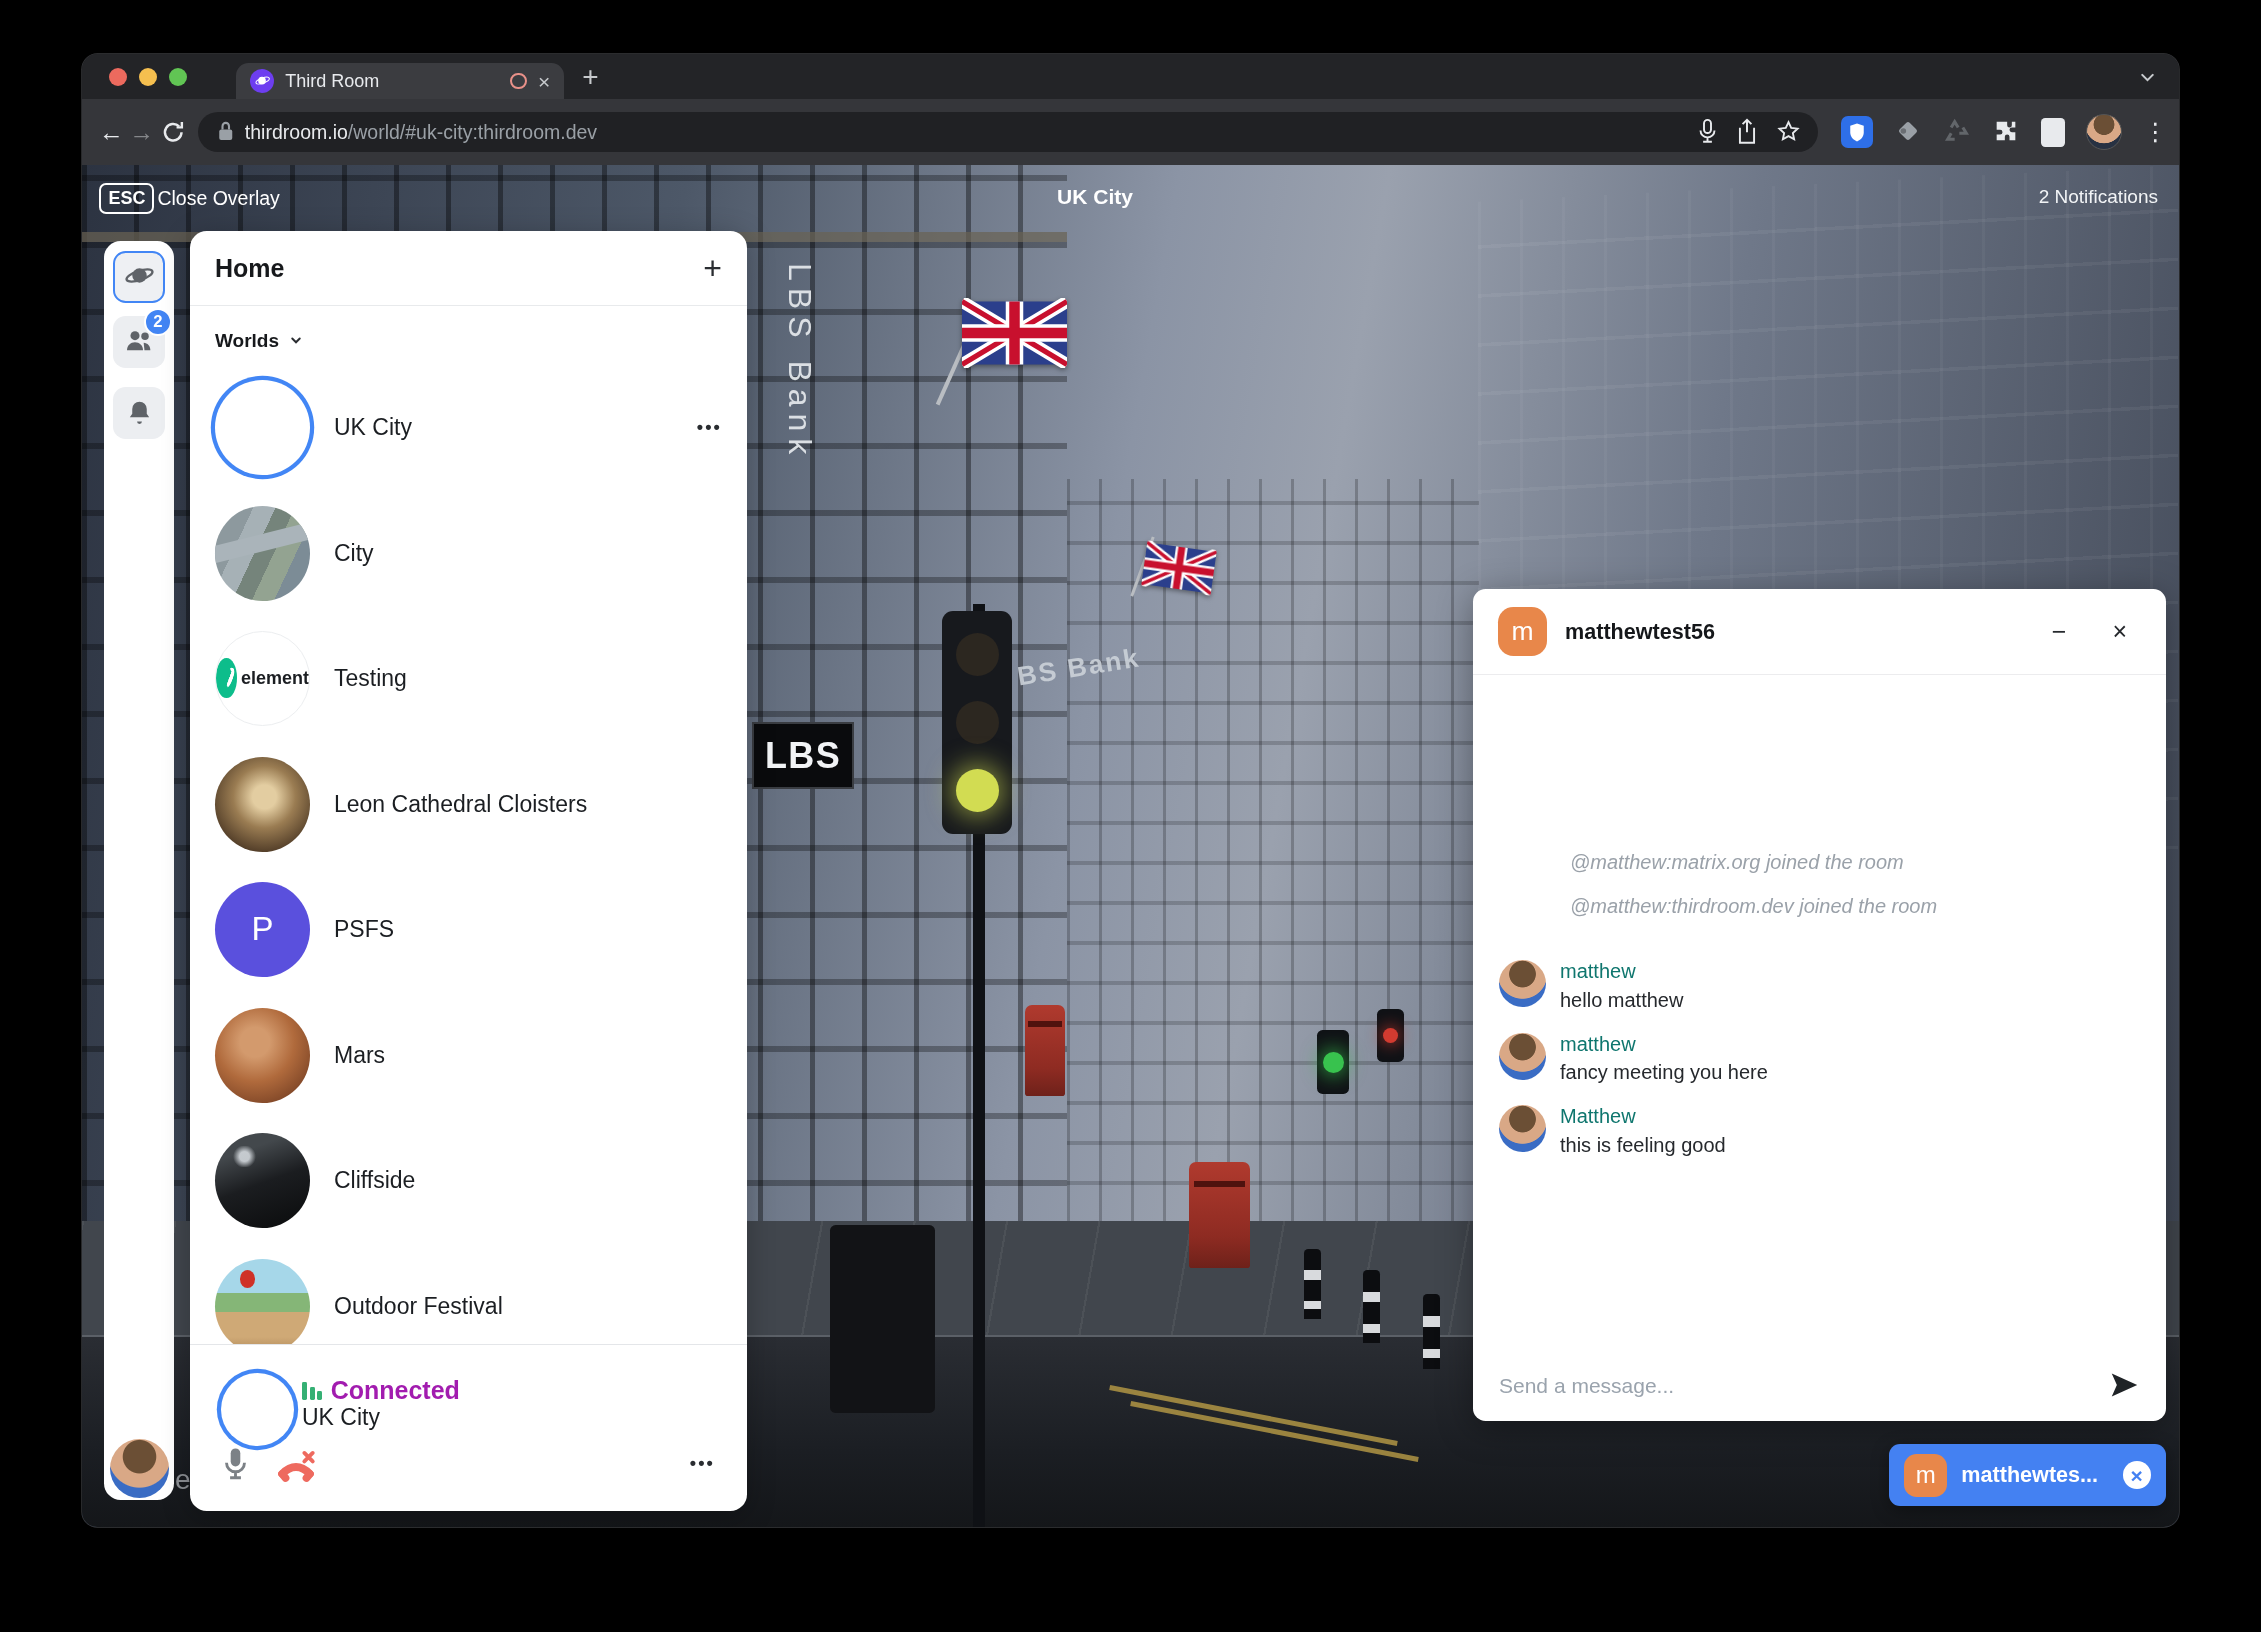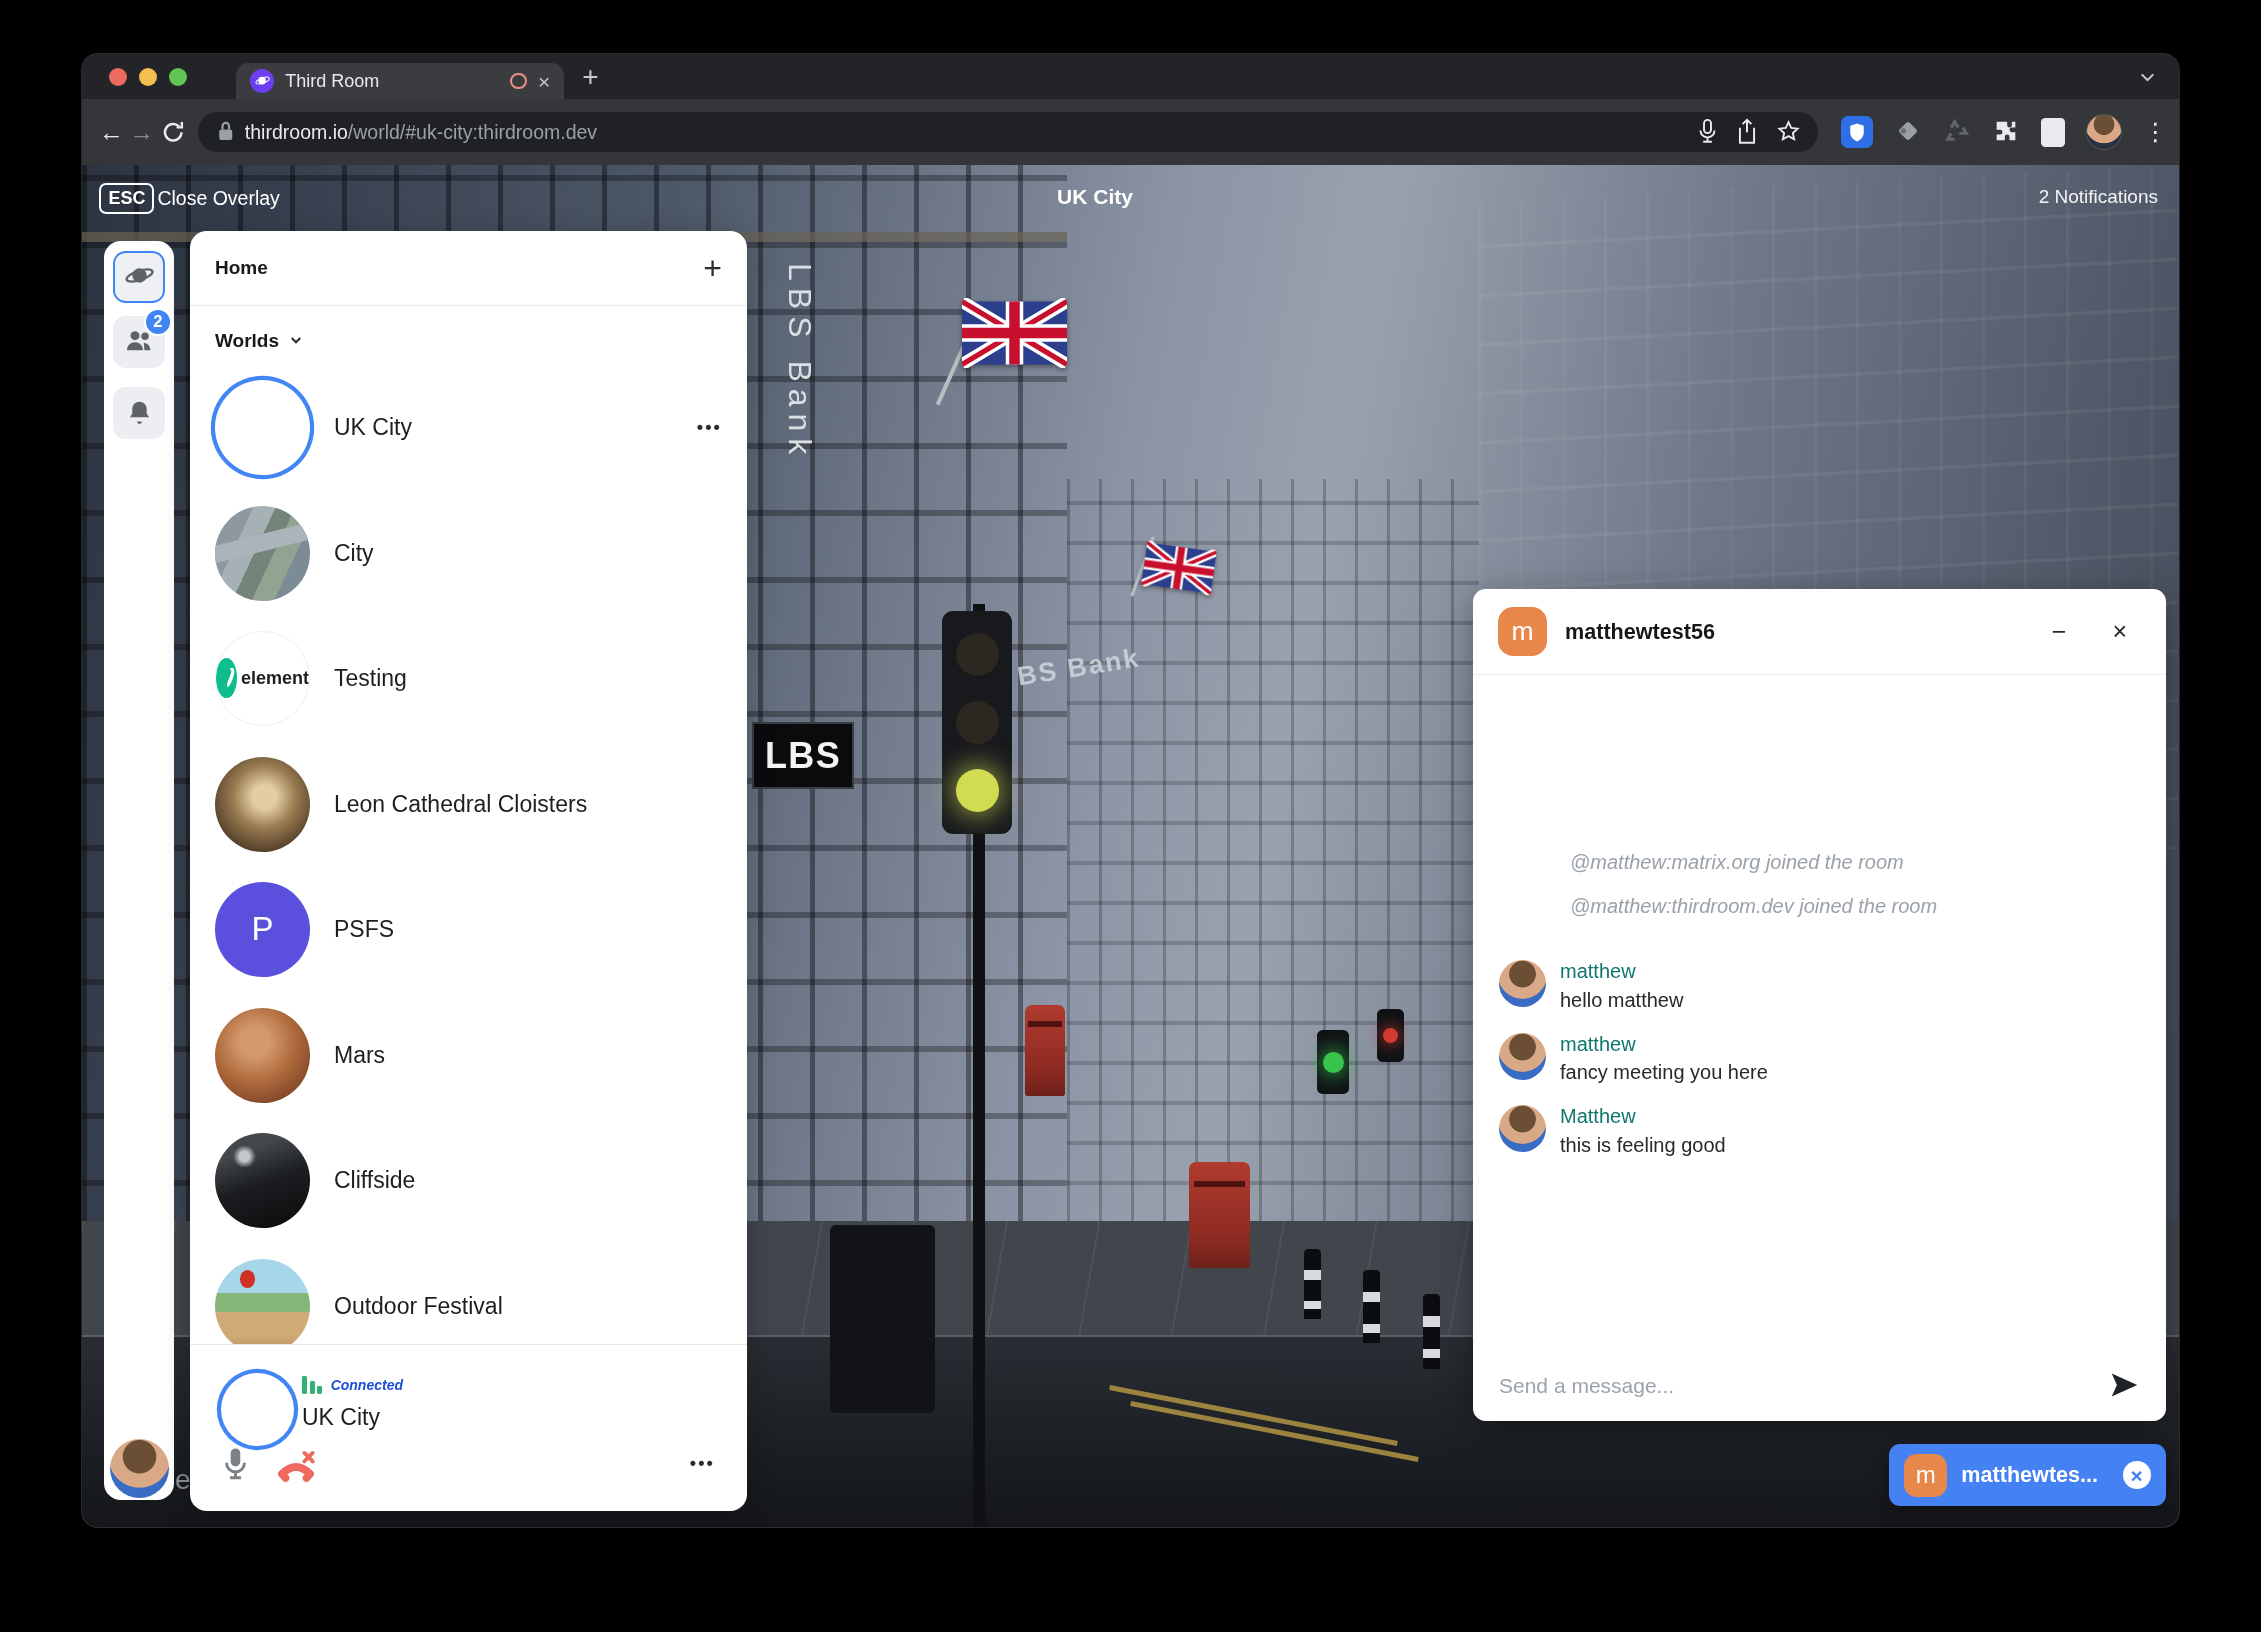--- a/index.html
+++ b/index.html
@@ -104,21 +104,21 @@
   .railbtn.active { border:2.8px solid #4286f5; background:#eef0f3; }
   .badge { position:absolute; right:-7px; top:-8.4px; min-width:28px; height:28px; border-radius:14px; background:#4285f4;
     color:#fff; font-size:16.7px; font-weight:700; display:flex; align-items:center; justify-content:center; border:2.8px solid #fff; }
   .rail-avatar { position:absolute; left:5.6px; top:1198px; width:59px; height:59px; border-radius:50%;
     background:radial-gradient(circle at 50% 30%, #6b4f35 0 32%, #d9a886 34% 60%, #3a6cc4 62% 100%); }
 
   
   .panel { position:absolute; left:108px; top:66px; width:557px; height:1280px; background:#fff; border-radius:16.7px;
     overflow:hidden; box-shadow:0 5.6px 28px rgba(0,0,0,.25); }
   .panel-head { height:75px; display:flex; align-items:center; padding:0 25px; border-bottom:1.4px solid #e8eaec; }
-  .panel-title { font-size:19px; font-weight:700; color:#17191c; flex:1; }
+  .panel-title { font-size:25px; font-weight:700; color:#17191c; flex:1; }
   .panel-add { font-size:32px; font-weight:300; color:#2a2d31; line-height:1; }
   .sect { display:flex; align-items:center; gap:8.4px; padding:24px 25px 4.2px; }
   .sect-label { font-size:19px; font-weight:700; color:#17191c; }
   .worlds { position:absolute; left:0; top:133px; width:100%; height:981px; overflow:hidden; }
   .wrow { position:absolute; left:0; width:100%; height:126px; display:flex; align-items:center; padding:0 25px; gap:24px; }
   .wavatar { width:95px; height:95px; border-radius:50%; flex:none; position:relative; overflow:hidden; }
   .ringed { width:95px; height:95px; border-radius:50%; flex:none; position:relative;
     box-shadow:0 0 0 4.2px #4286f5; }
   .ringed .wavatar { width:95px; height:95px; }
   .wname { font-size:23px; color:#1b1e22; flex:1; }
@@ -141,21 +141,21 @@
   .av-mars { background:radial-gradient(circle at 42% 36%, #d39a6d 0 18%, #b06a3c 48%, #7c4426 82%, #5e3118 100%); }
   .av-cliff { background:linear-gradient(160deg,#43484c 0 22%,#1b1d20 52%,#0a0b0c 100%); }
   .av-cliff:after { content:""; position:absolute; left:18%; top:14%; width:26%; height:22%;
     background:radial-gradient(circle, rgba(230,235,240,.8) 0 30%, transparent 70%); }
   .av-festival { background:linear-gradient(180deg,#a6d7e9 0 36%,#85b677 36% 56%,#cfa976 56% 82%,#b08a5a 100%); }
   .av-festival:after { content:""; position:absolute; left:26%; top:12%; width:15.3px; height:18px; border-radius:50%; background:#cf3127; }
   .panel-foot { position:absolute; left:0; top:1113px; width:100%; height:167px; border-top:1.4px solid #e4e6e9; }
   .foot-avatar-wrap { position:absolute; left:31px; top:28px; width:73px; height:73px; border-radius:50%; box-shadow:0 0 0 4.2px #4286f5; overflow:hidden; }
   .foot-avatar-wrap .wavatar { width:73px; height:73px; }
   .conn-row { position:absolute; left:112px; top:31px; display:flex; align-items:center; gap:8.4px; }
-  .conn-label { color:#1d4ed8; font-size:14px; font-weight:700;font-style:italic; }
+  .conn-label { color:#a21caf; font-size:25px; font-weight:700; }
   .foot-world { position:absolute; left:112px; top:59px; font-size:23px; color:#1b1e22; }
   .foot-mic { position:absolute; left:31px; top:1215px; }
   .foot-phone { position:absolute; left:85px; top:1215px; }
   .foot-menu { position:absolute; right:32px; top:1222px; color:#2a2d31; font-size:18px; letter-spacing:2.1px; font-weight:700; }
 
   
   .chat { position:absolute; left:1391px; top:424px; width:693px; height:832px; background:#fff; border-radius:12.6px;
     overflow:hidden; box-shadow:0 7px 35px rgba(0,0,0,.35); }
   .chat-head { height:86px; display:flex; align-items:center; padding:0 25px; gap:18px; border-bottom:1.4px solid #ececee; }
   .chat-avatar { width:49px; height:49px; border-radius:15.3px; background:#e8874a; color:#fff; font-size:26.5px;

